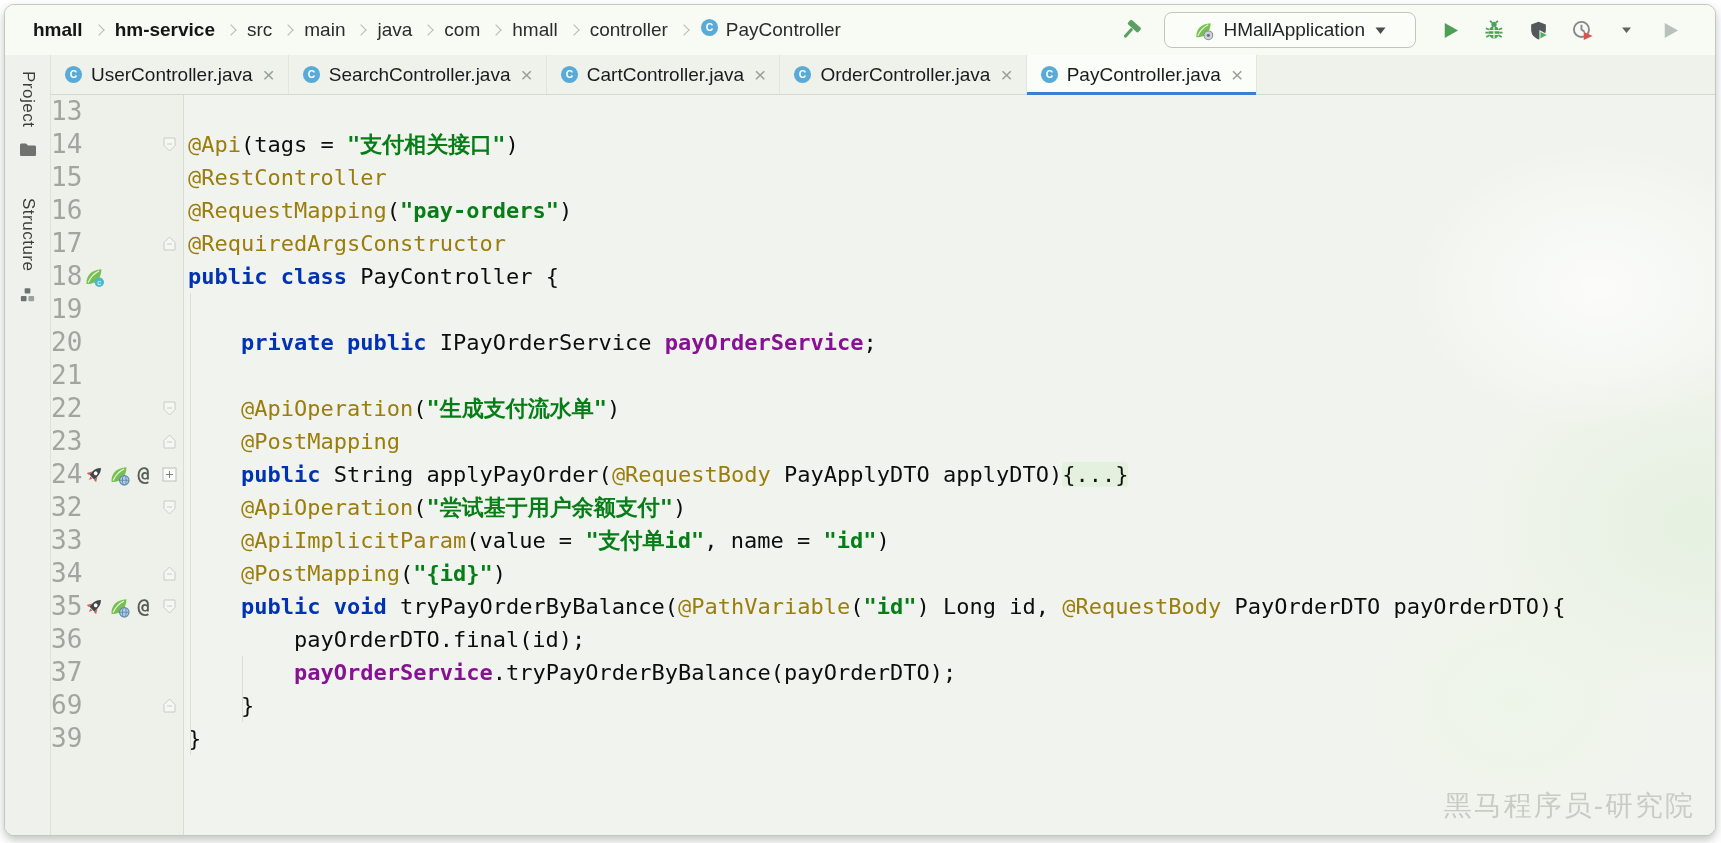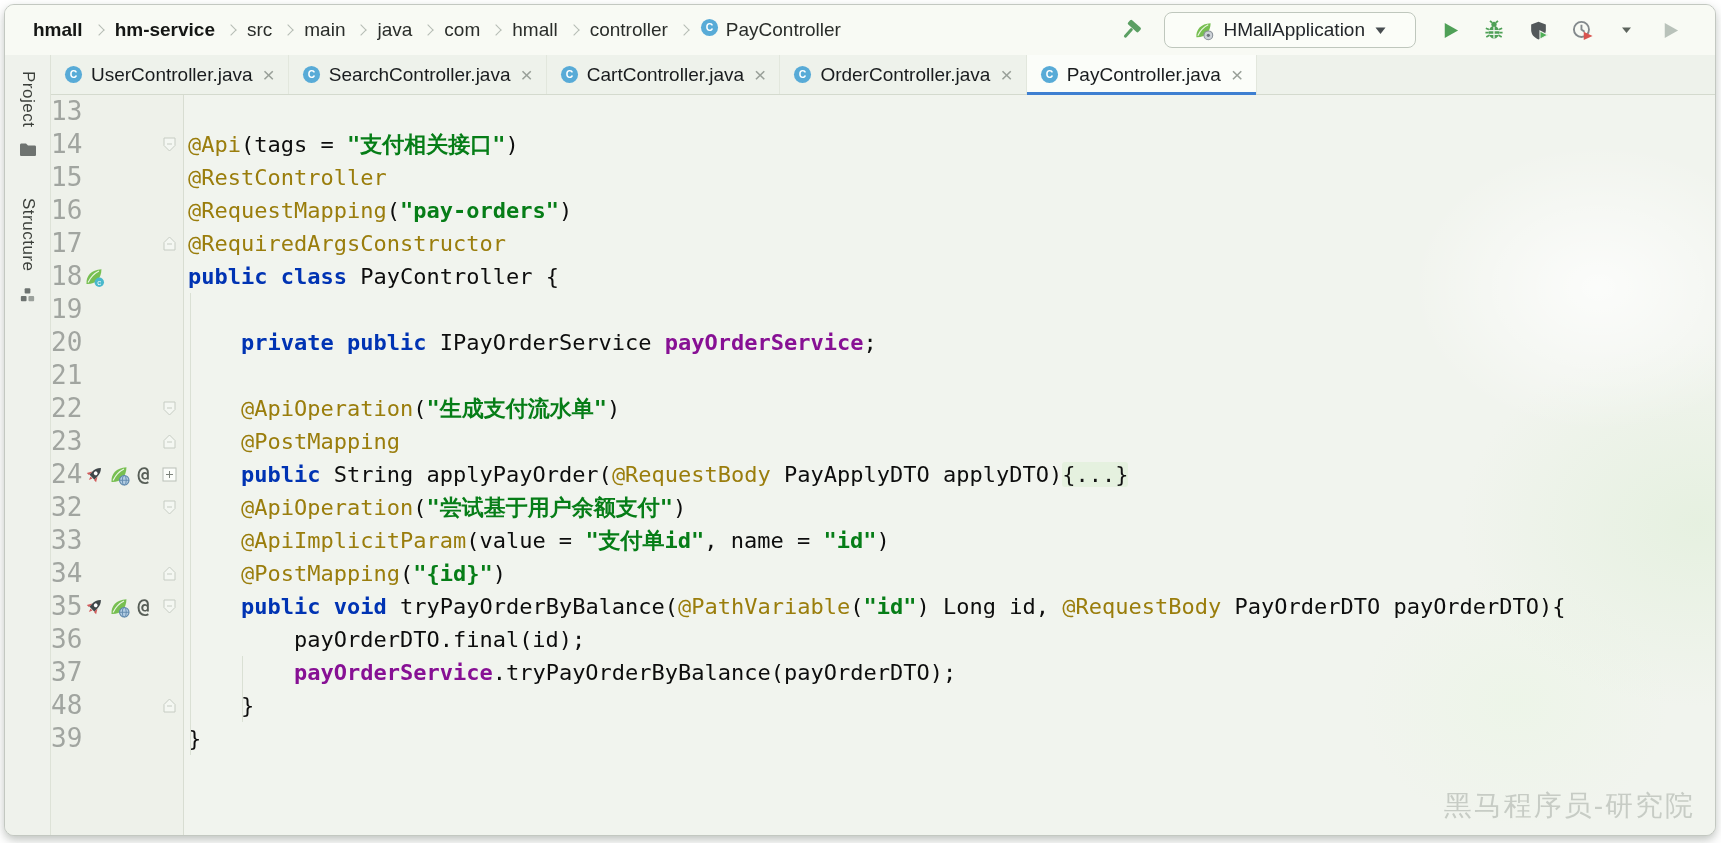--- a/index.html
+++ b/index.html
@@ -483,21 +483,21 @@
               <span class="gfold"></span>
               <span class="code"><span class="c-pl">        payOrderDTO.final(id);</span></span>
             </div>
             <div class="row">
               <span class="ln">37</span>
               <span class="gicons"></span>
               <span class="gfold"></span>
               <span class="code"><span class="c-pl">        </span><span class="c-fld">payOrderService</span><span class="c-pl">.tryPayOrderByBalance(payOrderDTO);</span></span>
             </div>
             <div class="row">
-              <span class="ln">48</span>
+              <span class="ln">69</span>
               <span class="gicons"></span>
               <span class="gfold">
                 <span class="fm">
                   <svg width="13" height="15" viewBox="0 0 13 15">
                     <path d="M1 14 H12 V6.5 L6.5 1 L1 6.5 Z" fill="#f4f7f2" stroke="#c6ccc3"></path>
                     <path d="M4 8 H9" stroke="#c6ccc3"></path>
                   </svg>
                 </span>
               </span>
               <span class="code"><span class="c-pl">    }</span></span>

